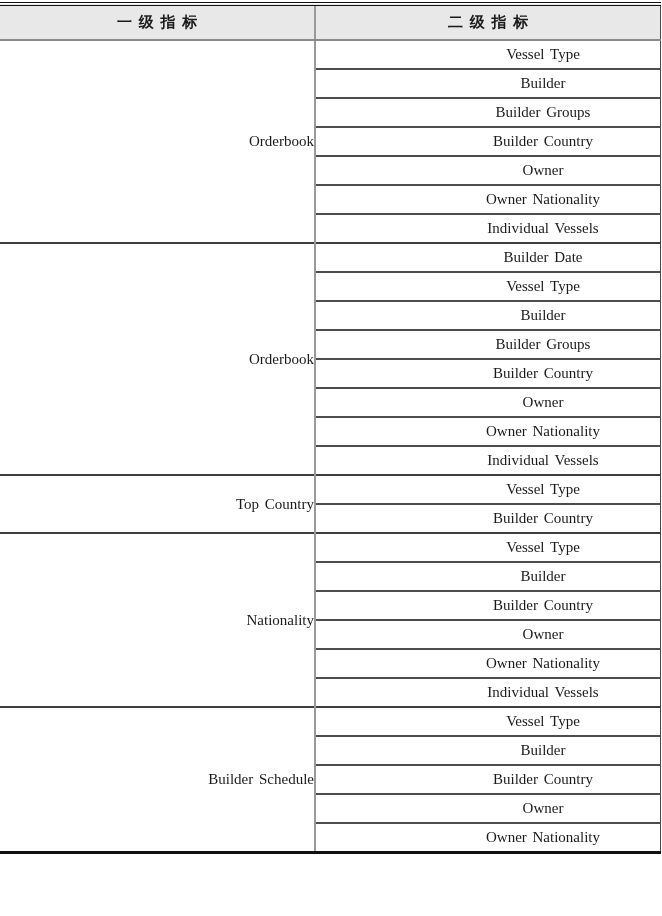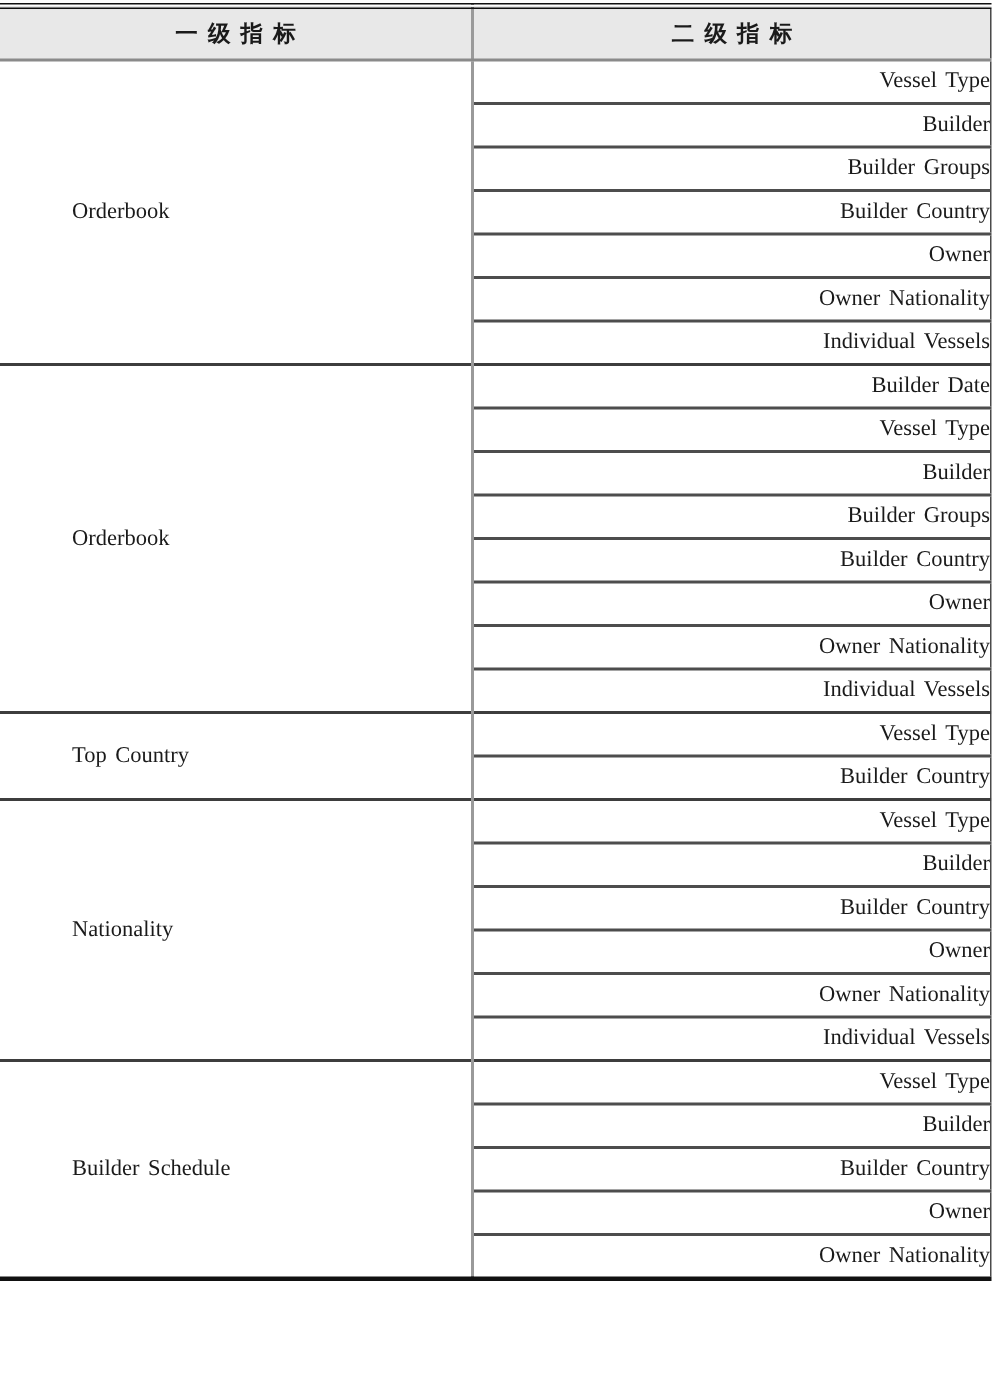--- a/index.html
+++ b/index.html
@@ -53,29 +53,28 @@
     height: 29px;
     padding: 0;
     color: var(--text);
     font-family: "Liberation Serif", "DejaVu Serif", serif;
     font-size: 15px;
     word-spacing: 2px;
     vertical-align: middle;
     background: #ffffff;
   }
   td.level2-cell {
-    text-align: right;
+    text-align: center;
     padding-left: 110px;
     border-top: 2px solid var(--line-gray);
   }
   td.level1-cell {
-    text-align: left;
+    text-align: right;
     border-right: 2px solid var(--divider-gray);
     border-top: 2px solid var(--group-line);
-    padding-left: 48px;
   }
   tr.group-start td.level2-cell {
     border-top: 2px solid var(--group-line);
   }
   tbody tr:first-child td { border-top: none; }
 </style>
 </head>
 <body>
 
 <div class="sheet">

